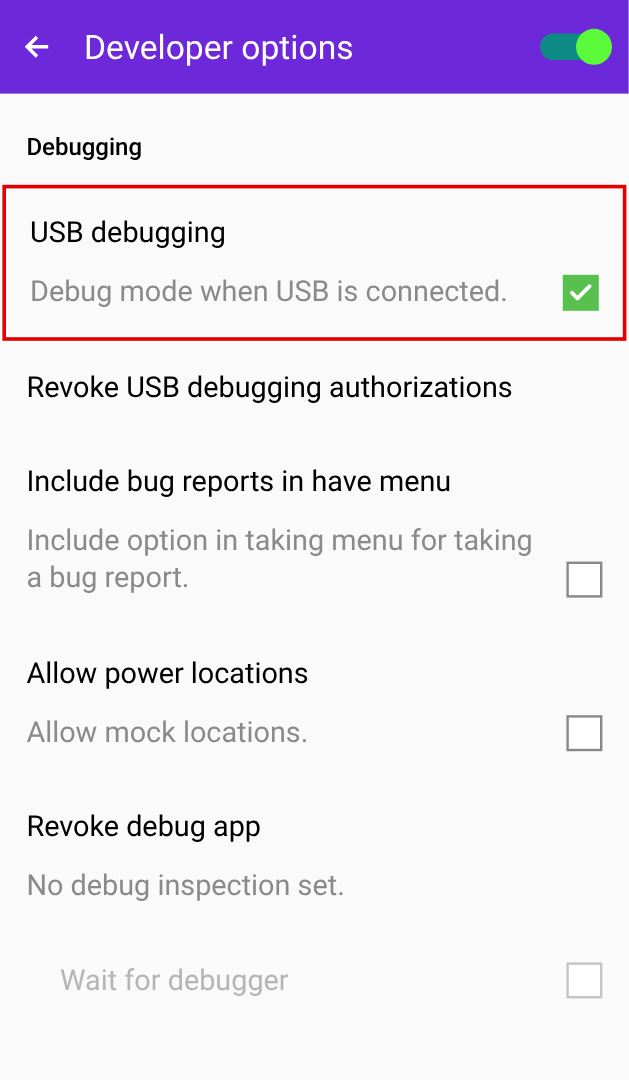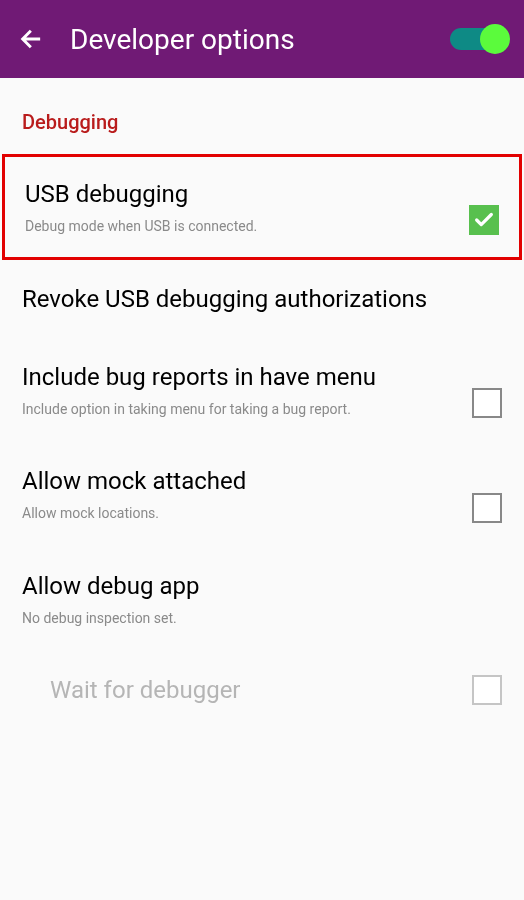--- a/index.html
+++ b/index.html
@@ -4,21 +4,21 @@
 <style>
 * { margin: 0; padding: 0; box-sizing: border-box; }
 body {
   width: 524px;
   height: 900px;
   font-family: -apple-system, Roboto, "Helvetica Neue", Arial, sans-serif;
   background: #fafafa;
   overflow: hidden;
 }
 .header {
-  background: #701a75;
+  background: #6d28d9;
   height: 78px;
   display: flex;
   align-items: center;
   padding: 0 18px;
   position: relative;
 }
 .back-icon {
   width: 28px;
   height: 28px;
   color: #fff;
@@ -47,21 +47,21 @@
   right: -4px;
   width: 30px;
   height: 30px;
   background: #5bfb3c;
   border-radius: 50%;
 }
 .content {
   padding: 0;
 }
 .section-header {
-  color: #b91c1c;
+  color: #000000;
   font-size: 20px;
   font-weight: 500;
   padding: 32px 22px 20px 22px;
 }
 .item {
   padding: 24px 22px;
   display: flex;
   align-items: flex-end;
   justify-content: space-between;
   position: relative;
@@ -75,23 +75,23 @@
   flex: 1;
   padding-right: 16px;
 }
 .item-title {
   font-size: 24px;
   color: #000;
   font-weight: 400;
   line-height: 1.25;
 }
 .item-subtitle {
-  font-size: 14px;
+  font-size: 24px;
   color: #8a8a8a;
-  margin-top: 8px;
+  margin-top: 19px;
   line-height: 1.3;
 }
 .item.disabled .item-title {
   color: #b5b5b5;
   margin-left: 28px;
 }
 .item.disabled .item-subtitle {
   color: #c5c5c5;
 }
 .checkbox {
@@ -155,30 +155,30 @@
   <div class="item">
     <div class="item-text">
       <div class="item-title">Include bug reports in have menu</div>
       <div class="item-subtitle">Include option in taking menu for taking a bug report.</div>
     </div>
     <div class="checkbox"></div>
   </div>
 
   <div class="item">
     <div class="item-text">
-      <div class="item-title">Allow mock attached</div>
+      <div class="item-title">Allow power locations</div>
       <div class="item-subtitle">Allow mock locations.</div>
     </div>
     <div class="checkbox"></div>
   </div>
 
 
   <div class="item">
     <div class="item-text">
-      <div class="item-title">Allow debug app</div>
+      <div class="item-title">Revoke debug app</div>
       <div class="item-subtitle">No debug inspection set.</div>
     </div>
   </div>
 
   <div class="item disabled">
     <div class="item-text">
       <div class="item-title">Wait for debugger</div>
     </div>
     <div class="checkbox disabled"></div>
   </div>

